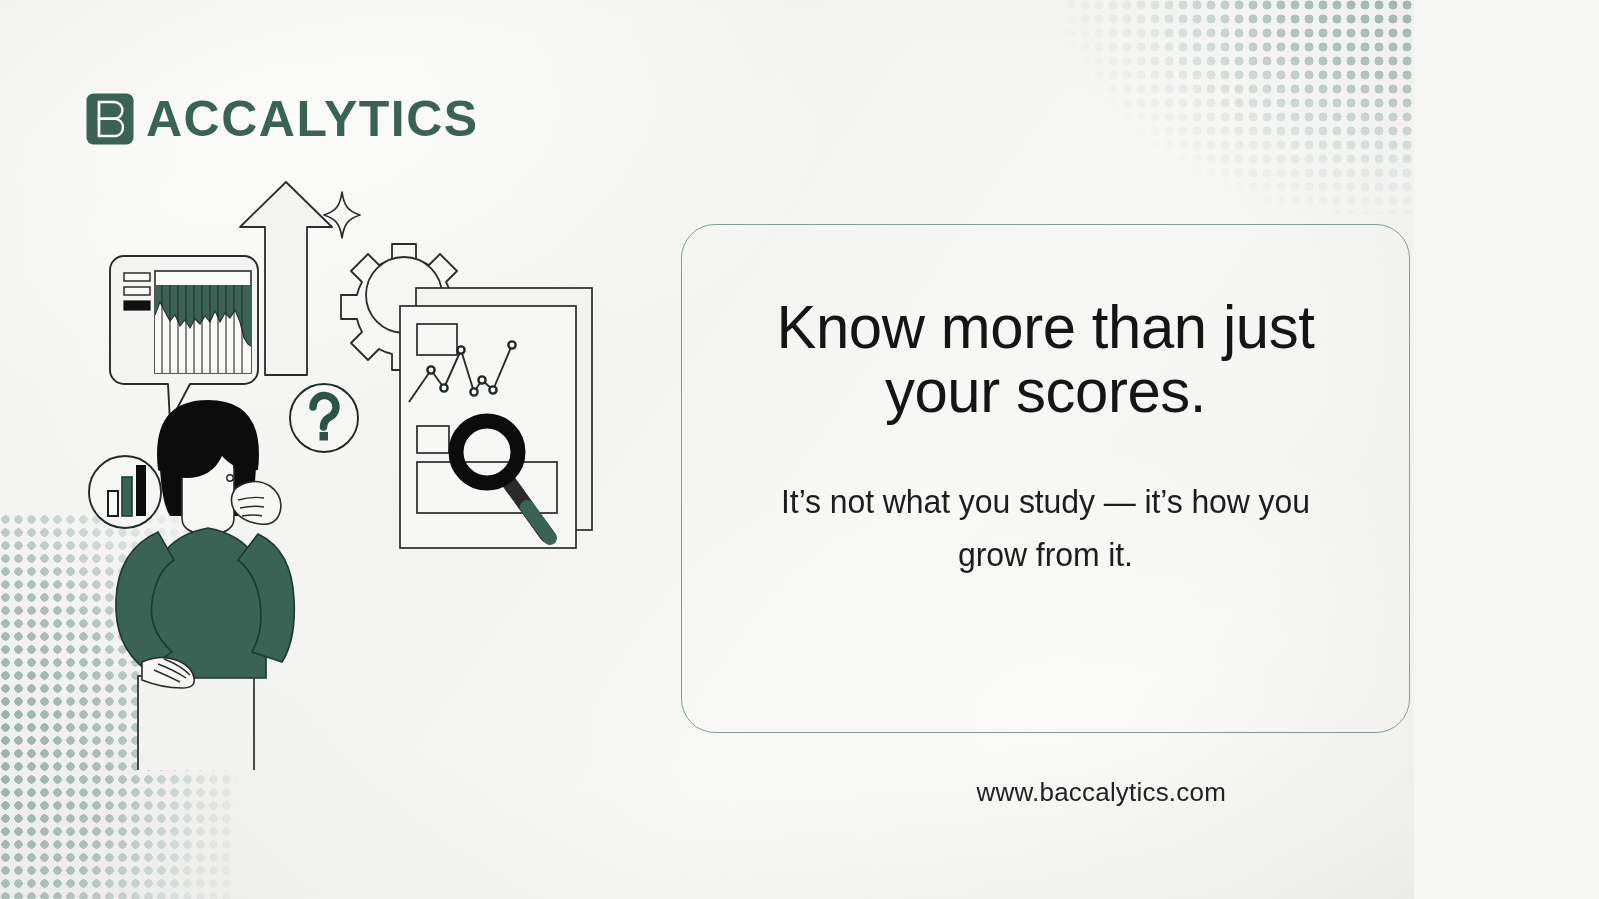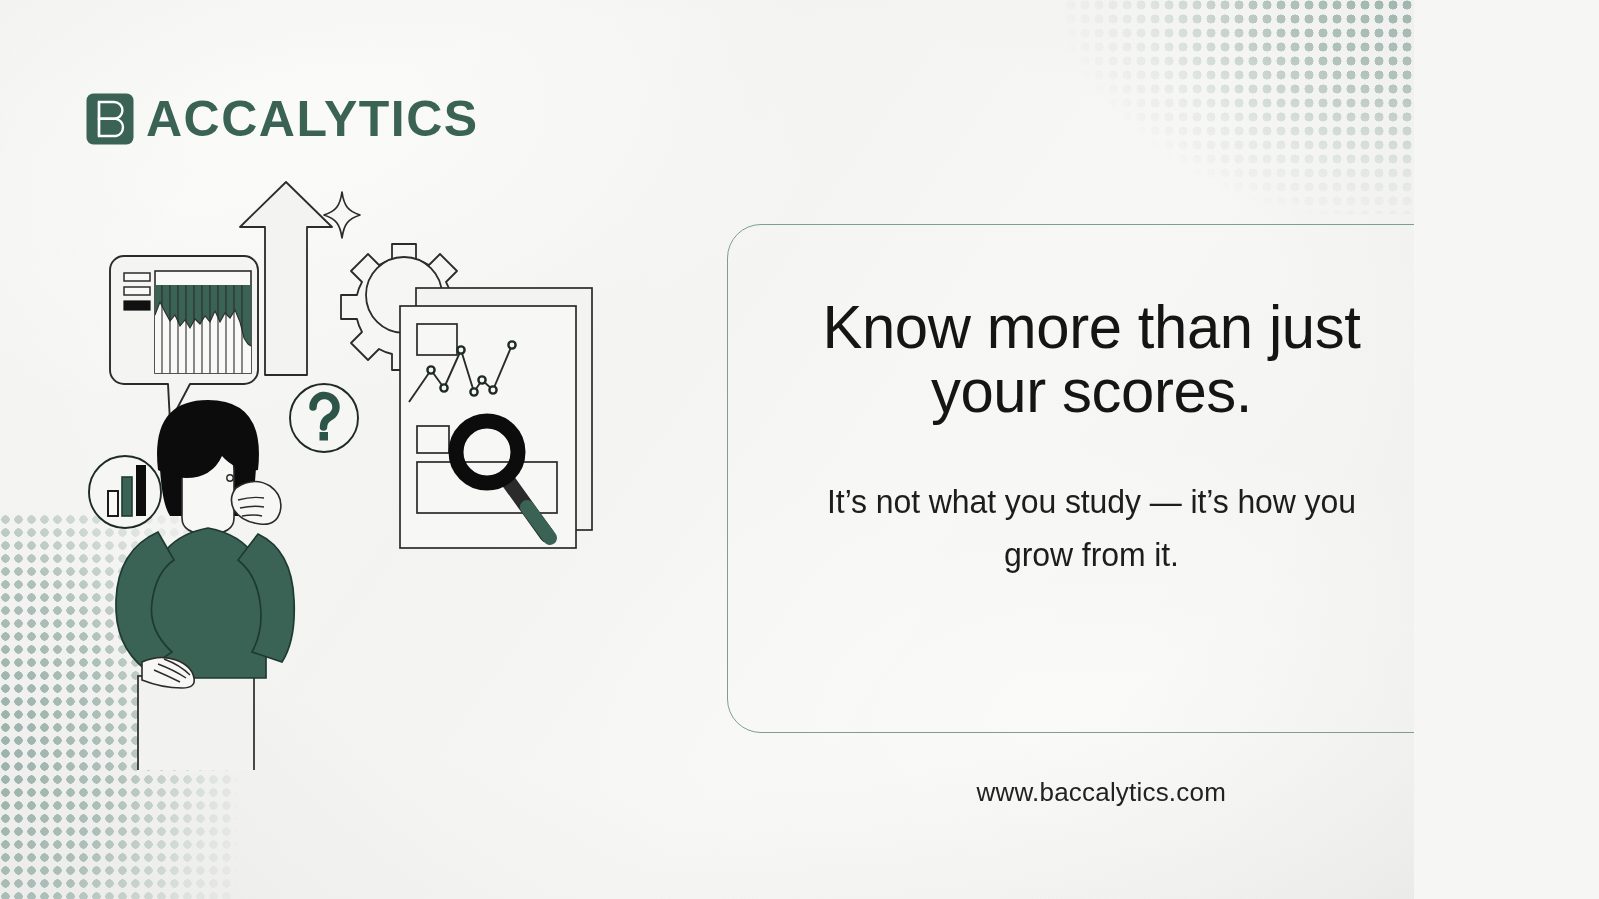--- a/index.html
+++ b/index.html
@@ -58,21 +58,20 @@
   #illustration{position:absolute;left:72px;top:170px;width:560px;height:600px;}
   #illustration svg{display:block;width:100%;height:100%;}
 
   
   #message-card{
     position:absolute;left:681px;top:224px;width:729px;height:509px;
     border:1.6px solid #7e9e95;border-radius:34px;
     box-sizing:border-box;
     display:flex;flex-direction:column;align-items:center;
     padding:70px 58px 0 58px;
-    margin-left:46px;
   }
   #headline{
     font-size:62px;line-height:1.03;font-weight:400;color:#151515;
     text-align:center;letter-spacing:-.4px;margin:0;
     transform:scaleX(.965);transform-origin:center top;
   }
   #subline{
     margin:52px 0 0 0;font-size:33px;line-height:1.62;font-weight:400;
     color:#1d1d1d;text-align:center;letter-spacing:-.1px;
     transform:scaleX(.97);transform-origin:center top;

